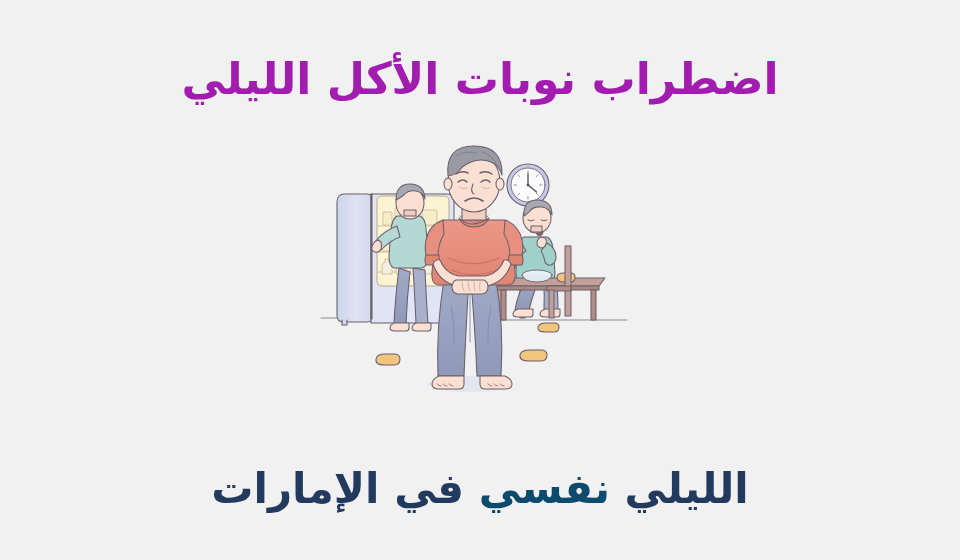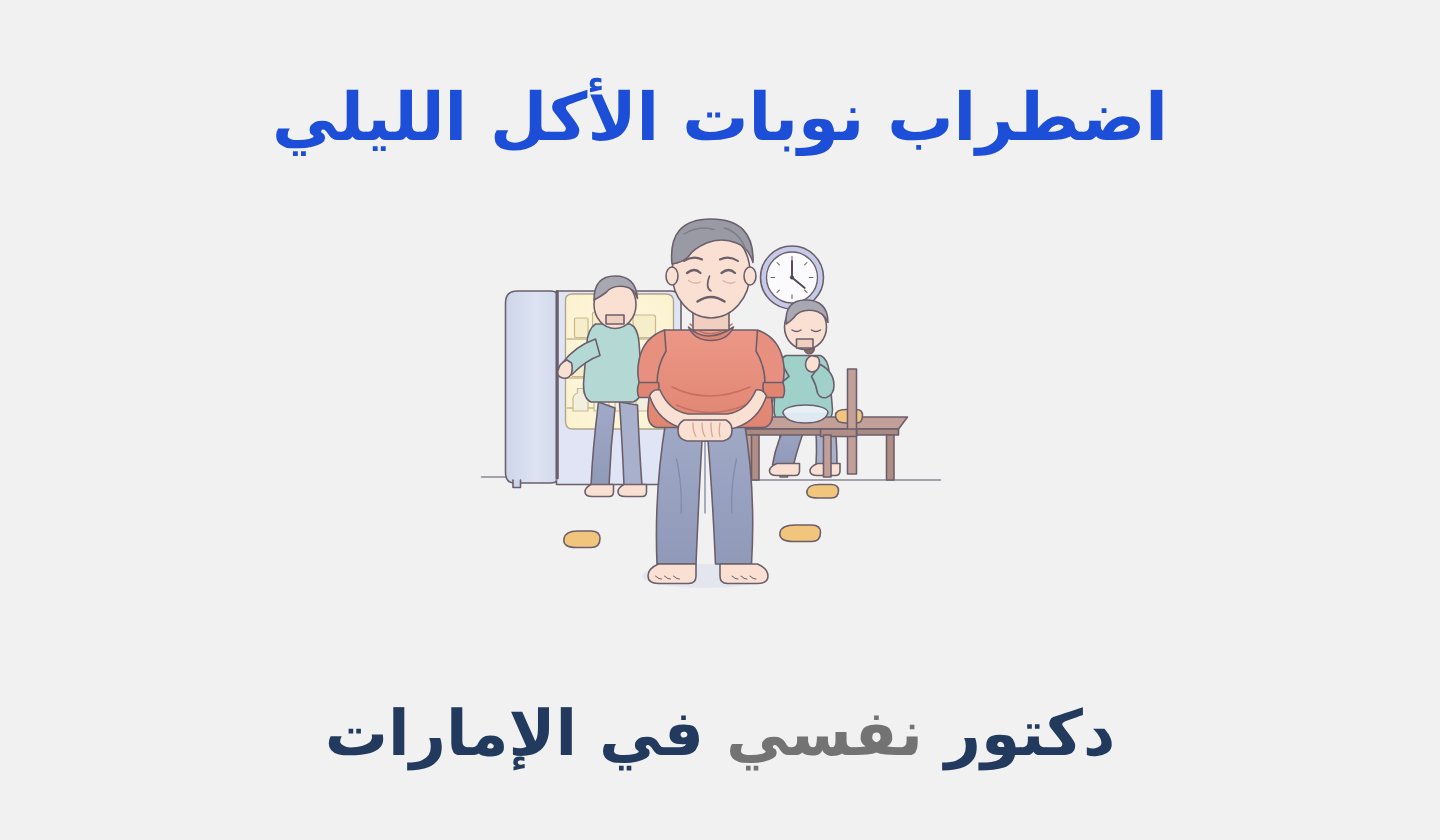--- a/index.html
+++ b/index.html
@@ -26,21 +26,21 @@
   }
   .headline {
     position: absolute;
     top: 22px;
     left: 0;
     width: 960px;
     text-align: center;
     font-size: 44px;
     font-weight: bold;
     letter-spacing: 0px;
-    color: #1d4ed8;
+    color: #a21caf;
     line-height: 1.25;
     direction: rtl;
     white-space: nowrap;
   }
   .illustration-wrap {
     position: absolute;
     top: 130px;
     left: 0;
     width: 960px;
     height: 300px;
@@ -58,21 +58,21 @@
     width: 960px;
     text-align: center;
     font-size: 42px;
     font-weight: bold;
     color: #223a5e;
     direction: rtl;
     line-height: 1.2;
     white-space: nowrap;
   }
   .subline .accent {
-    color: #737373;
+    color: #0c4a6e;
   }
   .subline .seg {
     white-space: pre;
     text-align: center;
   }
 </style>
 </head>
 <body>
 
 <div class="poster">
@@ -318,16 +318,16 @@
           <path d="M70 224 q-8 0 -9 5 q-1 6 8 6 l10 0 q6 0 6 -6 q0 -5 -6 -5 Z" fill="#f2c57c"></path>
           <path d="M215 220 q-9 0 -10 5 q-1 6 9 6 l12 0 q6 0 6 -6 q0 -5 -6 -5 Z" fill="#f2c57c"></path>
           <path d="M231 193 q-7 0 -8 4 q-1 5 7 5 l9 0 q5 0 5 -5 q0 -4 -5 -4 Z" fill="#f2c57c"></path>
         </g>
 
       </g>
     </svg>
   </div>
 
   <div class="subline">
-    <span class="seg">دكتور </span><span class="seg accent">نفسي</span><span class="seg"> في الإمارات</span>
+    <span class="seg">الليلي </span><span class="seg accent">نفسي</span><span class="seg"> في الإمارات</span>
   </div>
 
 </div>
 
 </body></html>

